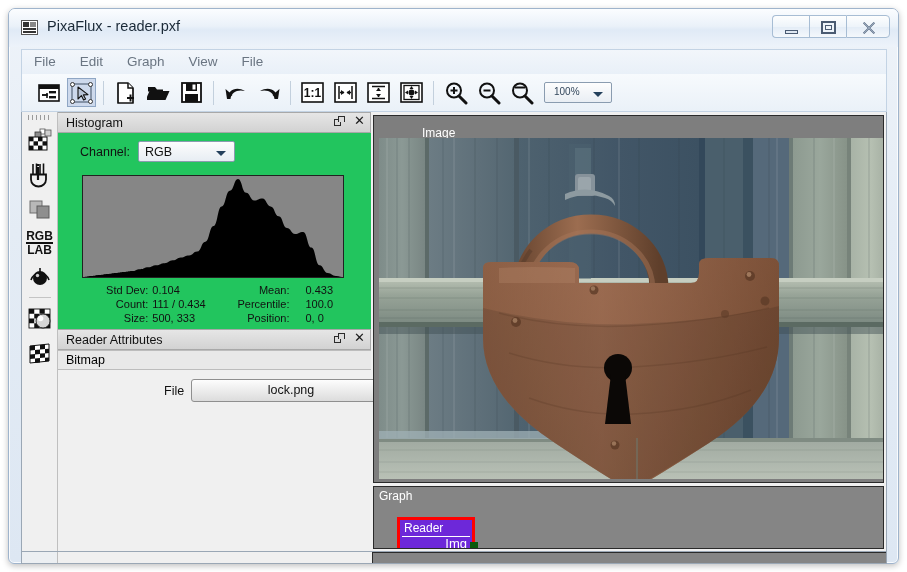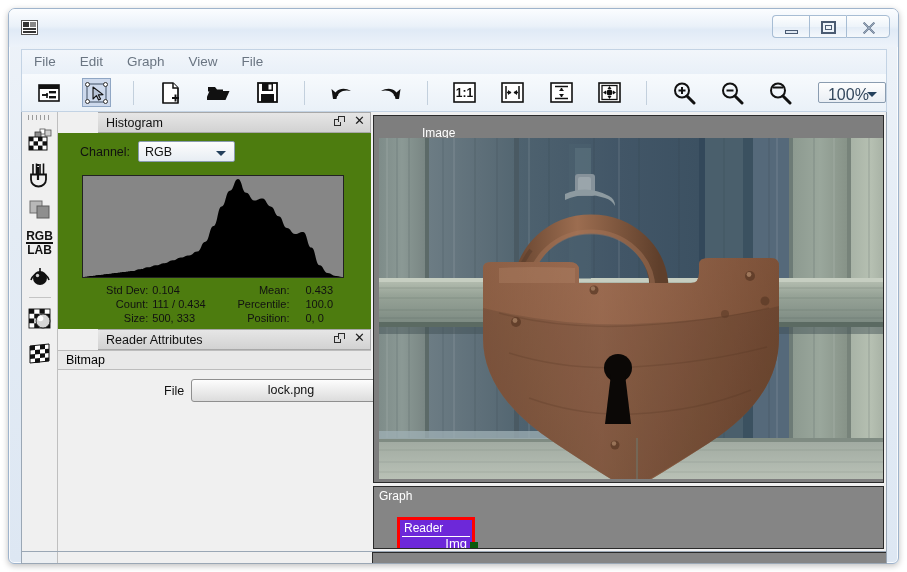--- a/index.html
+++ b/index.html
@@ -42,31 +42,31 @@
   
   .menubar{position:absolute;left:12px;top:40px;width:866px;height:25px;
      background:linear-gradient(to bottom,#f2f6fb,#e9f0f8);
      border:1px solid #c3d3e4;border-bottom:none;box-sizing:border-box;display:flex;align-items:center;}
   .menuitem{font-size:13.5px;color:#6a7582;padding:0 12px;line-height:24px;cursor:default;}
 
   
   .toolbar{position:absolute;left:12px;top:65px;width:866px;height:38px;
      background:linear-gradient(to bottom,#f7fafd,#eaf1f8);
      border:1px solid #c3d3e4;border-top:none;box-sizing:border-box;
-     display:flex;align-items:center;padding-left:10px;justify-content:space-between;}
+     display:flex;align-items:center;padding-left:10px;}
   .tbtn{width:29px;height:29px;margin:0 2px;position:relative;box-sizing:border-box;
       display:flex;align-items:center;justify-content:center;}
   .tbtn.active{background:#cdd9ec;border:1px solid #8fa6c4;}
   .tsep{width:1px;height:24px;background:#c3d0dd;margin:0 5px;}
   .tbtn svg{display:block;}
 
   .zoomsel{margin-left:6px;width:68px;height:21px;box-sizing:border-box;
      border:1px solid #8a9cb0;border-radius:2px;
      background:linear-gradient(to bottom,#fdfdfd,#e9eef4);
-     position:relative;font-size:16px;color:#33475c;}
+     position:relative;font-size:10px;color:#33475c;}
   .zoomsel span.v{position:absolute;left:9px;top:3px;}
   .zoomsel .arr{position:absolute;right:8px;top:9px;width:0;height:0;
      border-left:5px solid transparent;border-right:5px solid transparent;border-top:5px solid #24405c;}
 
   
   .content{position:absolute;left:12px;top:103px;width:866px;height:440px;
       background:#f0f0f0;border:1px solid #9aa7b5;border-top:none;box-sizing:border-box;}
 
   
   .vstrip{position:absolute;left:0;top:0;width:36px;height:100%;
@@ -74,29 +74,29 @@
   .vgrip{position:absolute;left:6px;top:3px;width:24px;height:5px;
      background:repeating-linear-gradient(to right,#9a9a9a 0 1px,transparent 1px 4px);}
   .vbtn{width:32px;height:34px;margin:1px auto 0;display:flex;align-items:center;justify-content:center;position:relative;}
   .vstrip .sep{width:22px;height:1px;background:#c4c4c4;margin:4px auto;}
   .rgblab{font-size:12px;font-weight:bold;color:#111;text-align:center;line-height:12px;letter-spacing:0px;}
   .rgblab .u{border-bottom:2px solid #111;display:block;}
 
   
   .leftdock{position:absolute;left:36px;top:0;width:313px;height:100%;background:#f0f0f0;}
   .panel-title{height:21px;background:linear-gradient(to bottom,#e6e6e6,#d2d2d2);
-     border:1px solid #a8a8a8;border-left:none;box-sizing:border-box;position:relative;margin-left:40px;}
+     border:1px solid #a8a8a8;border-left:none;box-sizing:border-box;position:relative;}
   .panel-title .lbl{position:absolute;left:8px;top:3px;font-size:12.5px;color:#111;}
   .pt-btns{position:absolute;right:5px;top:3px;display:flex;gap:9px;}
   .pt-float{width:11px;height:11px;position:relative;}
   .pt-float:before{content:"";position:absolute;left:0;top:3px;width:7px;height:7px;border:1px solid #2b2b2b;box-sizing:border-box;}
   .pt-float:after{content:"";position:absolute;left:4px;top:0;width:7px;height:6px;border:1px solid #2b2b2b;border-bottom:none;box-sizing:border-box;background:#dcdcdc;}
   .pt-close{width:11px;height:11px;font-size:13px;line-height:10px;color:#1a1a1a;text-align:center;font-family:"Liberation Sans",sans-serif;}
 
-  .hist-body{position:absolute;left:0;top:21px;width:313px;height:196px;background:#4d7c0f;}
+  .hist-body{position:absolute;left:0;top:21px;width:313px;height:196px;background:#22c55e;}
   .chanrow{position:absolute;left:0;top:8px;width:100%;height:22px;}
   .chanlbl{position:absolute;left:22px;top:4px;font-size:12.5px;color:#111;}
   .chansel{position:absolute;left:80px;top:0;width:97px;height:21px;box-sizing:border-box;
      border:1px solid #8a9cb0;border-radius:2px;
      background:linear-gradient(to bottom,#fdfdfd,#e7edf3);font-size:12.5px;color:#111;}
   .chansel .v{position:absolute;left:6px;top:3px;}
   .chansel .arr{position:absolute;right:8px;top:9px;width:0;height:0;
      border-left:5px solid transparent;border-right:5px solid transparent;border-top:5px solid #24405c;}
 
   .histbox{position:absolute;left:24px;top:42px;width:262px;height:103px;
@@ -152,20 +152,21 @@
 
 <div class="app-window">
 
   <div class="titlebar">
     <div class="title-icon">
       <i class="b1"></i>
         <i class="b2"></i>
         <i class="b3"></i>
         <i class="b4"></i>
     </div>
+    <div class="title-text">PixaFlux - reader.pxf</div>
     <div class="winbtns">
       <div class="winbtn">
           <span class="gl-min"></span>
         </div>
       <div class="winbtn">
           <span class="gl-max"></span>
         </div>
       <div class="winbtn">
         <svg class="gl-close" width="18" height="16" viewBox="0 0 18 16">
           <path d="M3 2 L15 14 M15 2 L3 14" stroke="#5b6d84" stroke-width="2.2" fill="none"></path>

